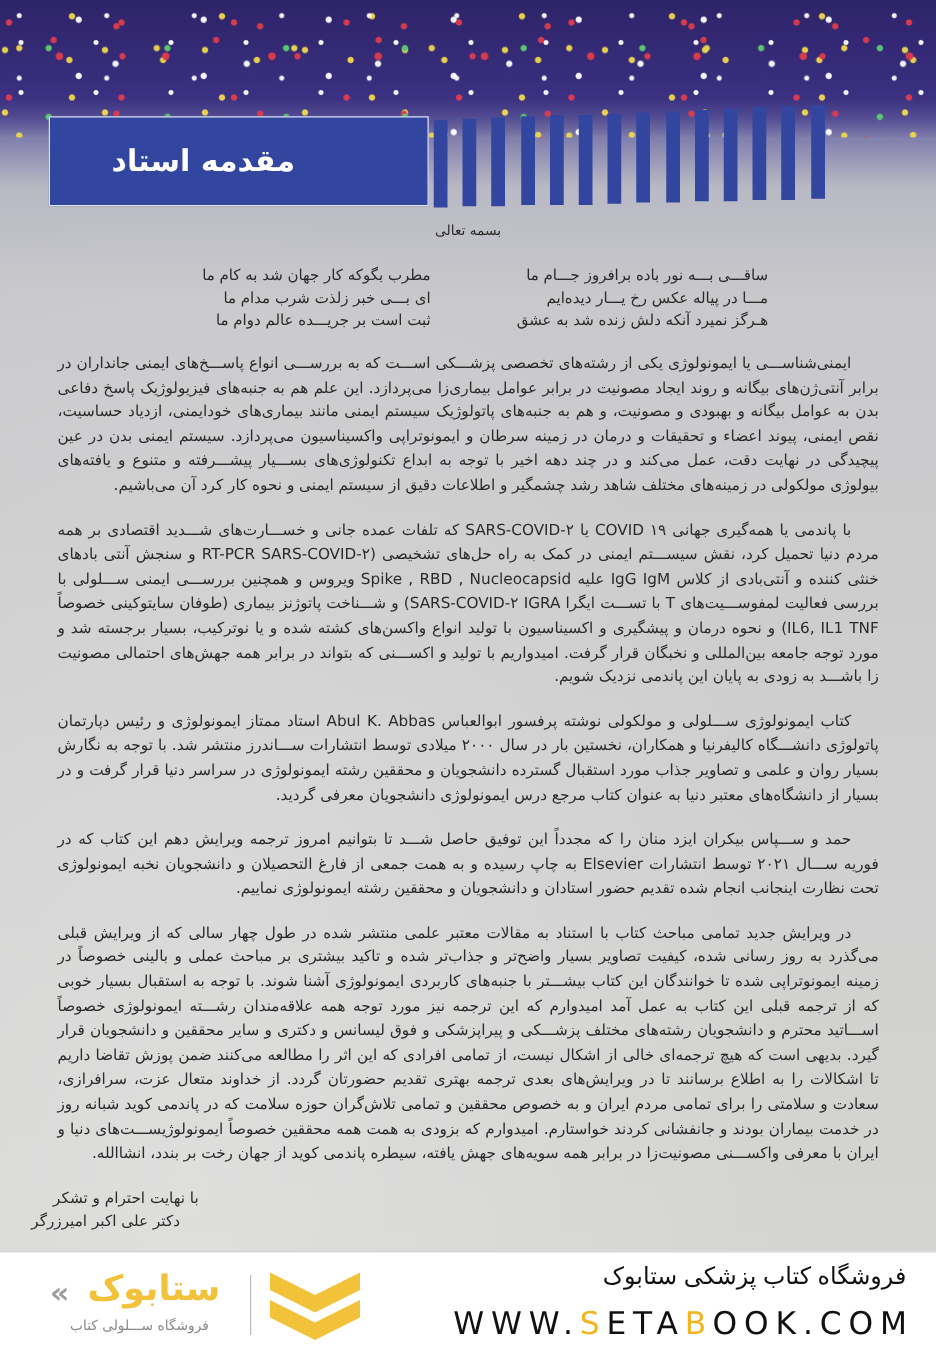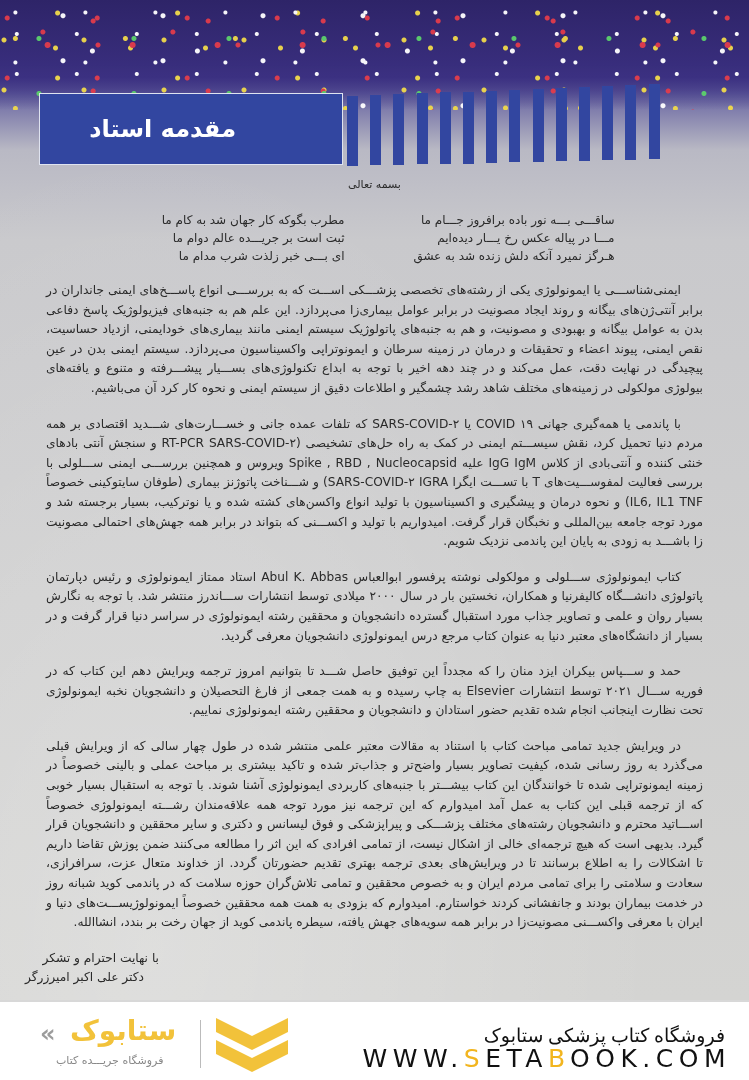--- a/index.html
+++ b/index.html
@@ -63,22 +63,22 @@
     font-size: 12.2px; line-height: 19.6px; text-align: justify; margin: 16px;
     text-indent: 22px;
   }
   .signoff { font-size: 12.2px; line-height: 19.6px; margin-right: 560px; white-space: nowrap; text-align: right; direction: rtl; }
   .signature { font-size: 12.2px; line-height: 19.6px; margin-right: 575px; white-space: nowrap; }
   .footer {
     position: absolute; left: 0; top: 1000px; width: 749px; height: 80px;
     background: #ffffff; border-top: 2px solid #d8d8d8;
   }
   .store-name {
-    position: absolute; right: 24px; top: 22px; direction: rtl;
-    font-size: 19px; color: #111; font-family: Liberation Serif, serif;
+    position: absolute; right: 24px; top: 7px; direction: rtl;
+    font-size: 19px; color: #111; font-family: Liberation Sans, sans-serif;
   }
   .store-url {
     position: absolute; right: 18px; top: 42px; font-size: 25px; letter-spacing: 5.5px;
     color: #111; font-family: "DejaVu Sans", sans-serif;
   }
   .url-accent { color: #f2b51f; }
   .logo { position: absolute; left: 40px; top: 8px; width: 260px; height: 66px; }
   .logo-divider { position: absolute; left: 160px; top: 10px; width: 1px; height: 48px; background: #bbb; }
   .logo-caption { position: absolute; left: 16px; top: 44px; font-size: 11px; color: #888; direction: rtl; }
   .logo-word { position: absolute; left: 30px; top: 4px; font-size: 28px; font-weight: bold; color: #f2c23a; direction: rtl; }
@@ -115,22 +115,22 @@
     <div class="bismillah">بسمه تعالی</div>
 
     <div class="poem">
       <div class="poem-col">
         <div class="poem-line">ساقـــی بـــه نور باده برافروز جـــام ما</div>
         <div class="poem-line">مـــا در پیاله عکس رخ یـــار دیده‌ایم</div>
         <div class="poem-line">هـرگز نمیرد آنکه دلش زنده شد به عشق</div>
       </div>
       <div class="poem-col">
         <div class="poem-line">مطرب بگوکه کار جهان شد به کام ما</div>
+        <div class="poem-line">ای بـــی خبر زلذت شرب مدام ما</div>
         <div class="poem-line">ثبت است بر جریـــده عالم دوام ما</div>
-        <div class="poem-line">ای بـــی خبر زلذت شرب مدام ما</div>
       </div>
     </div>
 
     <p class="para">ایمنی‌شناســـی یا ایمونولوژی یکی از رشته‌های تخصصی پزشـــکی اســـت که به بررســـی انواع پاســـخ‌های ایمنی جانداران در برابر آنتی‌ژن‌های بیگانه و روند ایجاد مصونیت در برابر عوامل بیماری‌زا می‌پردازد. این علم هم به جنبه‌های فیزیولوژیک پاسخ دفاعی بدن به عوامل بیگانه و بهبودی و مصونیت، و هم به جنبه‌های پاتولوژیک سیستم ایمنی مانند بیماری‌های خودایمنی، ازدیاد حساسیت، نقص ایمنی، پیوند اعضاء و تحقیقات و درمان در زمینه سرطان و ایمونوتراپی واکسیناسیون می‌پردازد. سیستم ایمنی بدن در عین پیچیدگی در نهایت دقت، عمل می‌کند و در چند دهه اخیر با توجه به ابداع تکنولوژی‌های بســـیار پیشـــرفته و متنوع و یافته‌های بیولوژی مولکولی در زمینه‌های مختلف شاهد رشد چشمگیر و اطلاعات دقیق از سیستم ایمنی و نحوه کار کرد آن می‌باشیم.</p>
     <p class="para">با پاندمی یا همه‌گیری جهانی COVID ۱۹ یا SARS-COVID-۲ که تلفات عمده جانی و خســـارت‌های شـــدید اقتصادی بر همه مردم دنیا تحمیل کرد، نقش سیســـتم ایمنی در کمک به راه حل‌های تشخیصی (RT-PCR SARS-COVID-۲ و سنجش آنتی بادهای خنثی کننده و آنتی‌بادی از کلاس IgG IgM علیه Spike , RBD , Nucleocapsid ویروس و همچنین بررســـی ایمنی ســـلولی با بررسی فعالیت لمفوســـیت‌های T با تســـت ایگرا SARS-COVID-۲ IGRA) و شـــناخت پاتوژنز بیماری (طوفان سایتوکینی خصوصاً IL6, IL1 TNF) و نحوه درمان و پیشگیری و اکسیناسیون با تولید انواع واکسن‌های کشته شده و یا نوترکیب، بسیار برجسته شد و مورد توجه جامعه بین‌المللی و نخبگان قرار گرفت. امیدواریم با تولید و اکســـنی که بتواند در برابر همه جهش‌های احتمالی مصونیت زا باشـــد به زودی به پایان این پاندمی نزدیک شویم.</p>
     <p class="para">کتاب ایمونولوژی ســـلولی و مولکولی نوشته پرفسور ابوالعباس Abul K. Abbas استاد ممتاز ایمونولوژی و رئیس دپارتمان پاتولوژی دانشـــگاه کالیفرنیا و همکاران، نخستین بار در سال ۲۰۰۰ میلادی توسط انتشارات ســـاندرز منتشر شد. با توجه به نگارش بسیار روان و علمی و تصاویر جذاب مورد استقبال گسترده دانشجویان و محققین رشته ایمونولوژی در سراسر دنیا قرار گرفت و در بسیار از دانشگاه‌های معتبر دنیا به عنوان کتاب مرجع درس ایمونولوژی دانشجویان معرفی گردید.</p>
     <p class="para">حمد و ســـپاس بیکران ایزد منان را که مجدداً این توفیق حاصل شـــد تا بتوانیم امروز ترجمه ویرایش دهم این کتاب که در فوریه ســـال ۲۰۲۱ توسط انتشارات Elsevier به چاپ رسیده و به همت جمعی از فارغ التحصیلان و دانشجویان نخبه ایمونولوژی تحت نظارت اینجانب انجام شده تقدیم حضور استادان و دانشجویان و محققین رشته ایمونولوژی نماییم.</p>
     <p class="para">در ویرایش جدید تمامی مباحث کتاب با استناد به مقالات معتبر علمی منتشر شده در طول چهار سالی که از ویرایش قبلی می‌گذرد به روز رسانی شده، کیفیت تصاویر بسیار واضح‌تر و جذاب‌تر شده و تاکید بیشتری بر مباحث عملی و بالینی خصوصاً در زمینه ایمونوتراپی شده تا خوانندگان این کتاب بیشـــتر با جنبه‌های کاربردی ایمونولوژی آشنا شوند. با توجه به استقبال بسیار خوبی که از ترجمه قبلی این کتاب به عمل آمد امیدوارم که این ترجمه نیز مورد توجه همه علاقه‌مندان رشـــته ایمونولوژی خصوصاً اســـاتید محترم و دانشجویان رشته‌های مختلف پزشـــکی و پیراپزشکی و فوق لیسانس و دکتری و سایر محققین و دانشجویان قرار گیرد. بدیهی است که هیچ ترجمه‌ای خالی از اشکال نیست، از تمامی افرادی که این اثر را مطالعه می‌کنند ضمن پوزش تقاضا داریم تا اشکالات را به اطلاع برسانند تا در ویرایش‌های بعدی ترجمه بهتری تقدیم حضورتان گردد. از خداوند متعال عزت، سرافرازی، سعادت و سلامتی را برای تمامی مردم ایران و به خصوص محققین و تمامی تلاش‌گران حوزه سلامت که در پاندمی کوید شبانه روز در خدمت بیماران بودند و جانفشانی کردند خواستارم. امیدوارم که بزودی به همت همه محققین خصوصاً ایمونولوژیســـت‌های دنیا و ایران با معرفی واکســـنی مصونیت‌زا در برابر همه سویه‌های جهش یافته، سیطره پاندمی کوید از جهان رخت بر بندد، انشاالله.</p>
     <div class="signoff">با نهایت احترام و تشکر</div>
     <div class="signature">دکتر علی اکبر امیرزرگر</div>
@@ -139,17 +139,17 @@
 
 <div class="footer">
   <div class="logo">
     <svg width="80" height="60" viewBox="0 0 80 60" style="position:absolute;left:172px;top:4px">
       <polygon points="4,4 40,22 76,4 76,18 40,36 4,18" fill="#f2c23a"></polygon>
       <polygon points="4,26 40,44 76,26 76,40 40,58 4,40" fill="#f2c23a"></polygon>
     </svg>
     <div class="logo-divider"></div>
     <span class="logo-arrows">«</span>
     <span class="logo-word">ستابوک</span>
-    <span class="logo-caption">فروشگاه جریـــده کتاب</span>
+    <span class="logo-caption">فروشگاه ســـلولی کتاب</span>
   </div>
   <div class="store-name">فروشگاه کتاب پزشکی ستابوک</div>
   <div class="store-url"><span>WWW.</span><span class="url-accent">S</span><span>ETA</span><span class="url-accent">B</span><span>OOK.COM</span></div>
 </div>
 
 </body></html>

